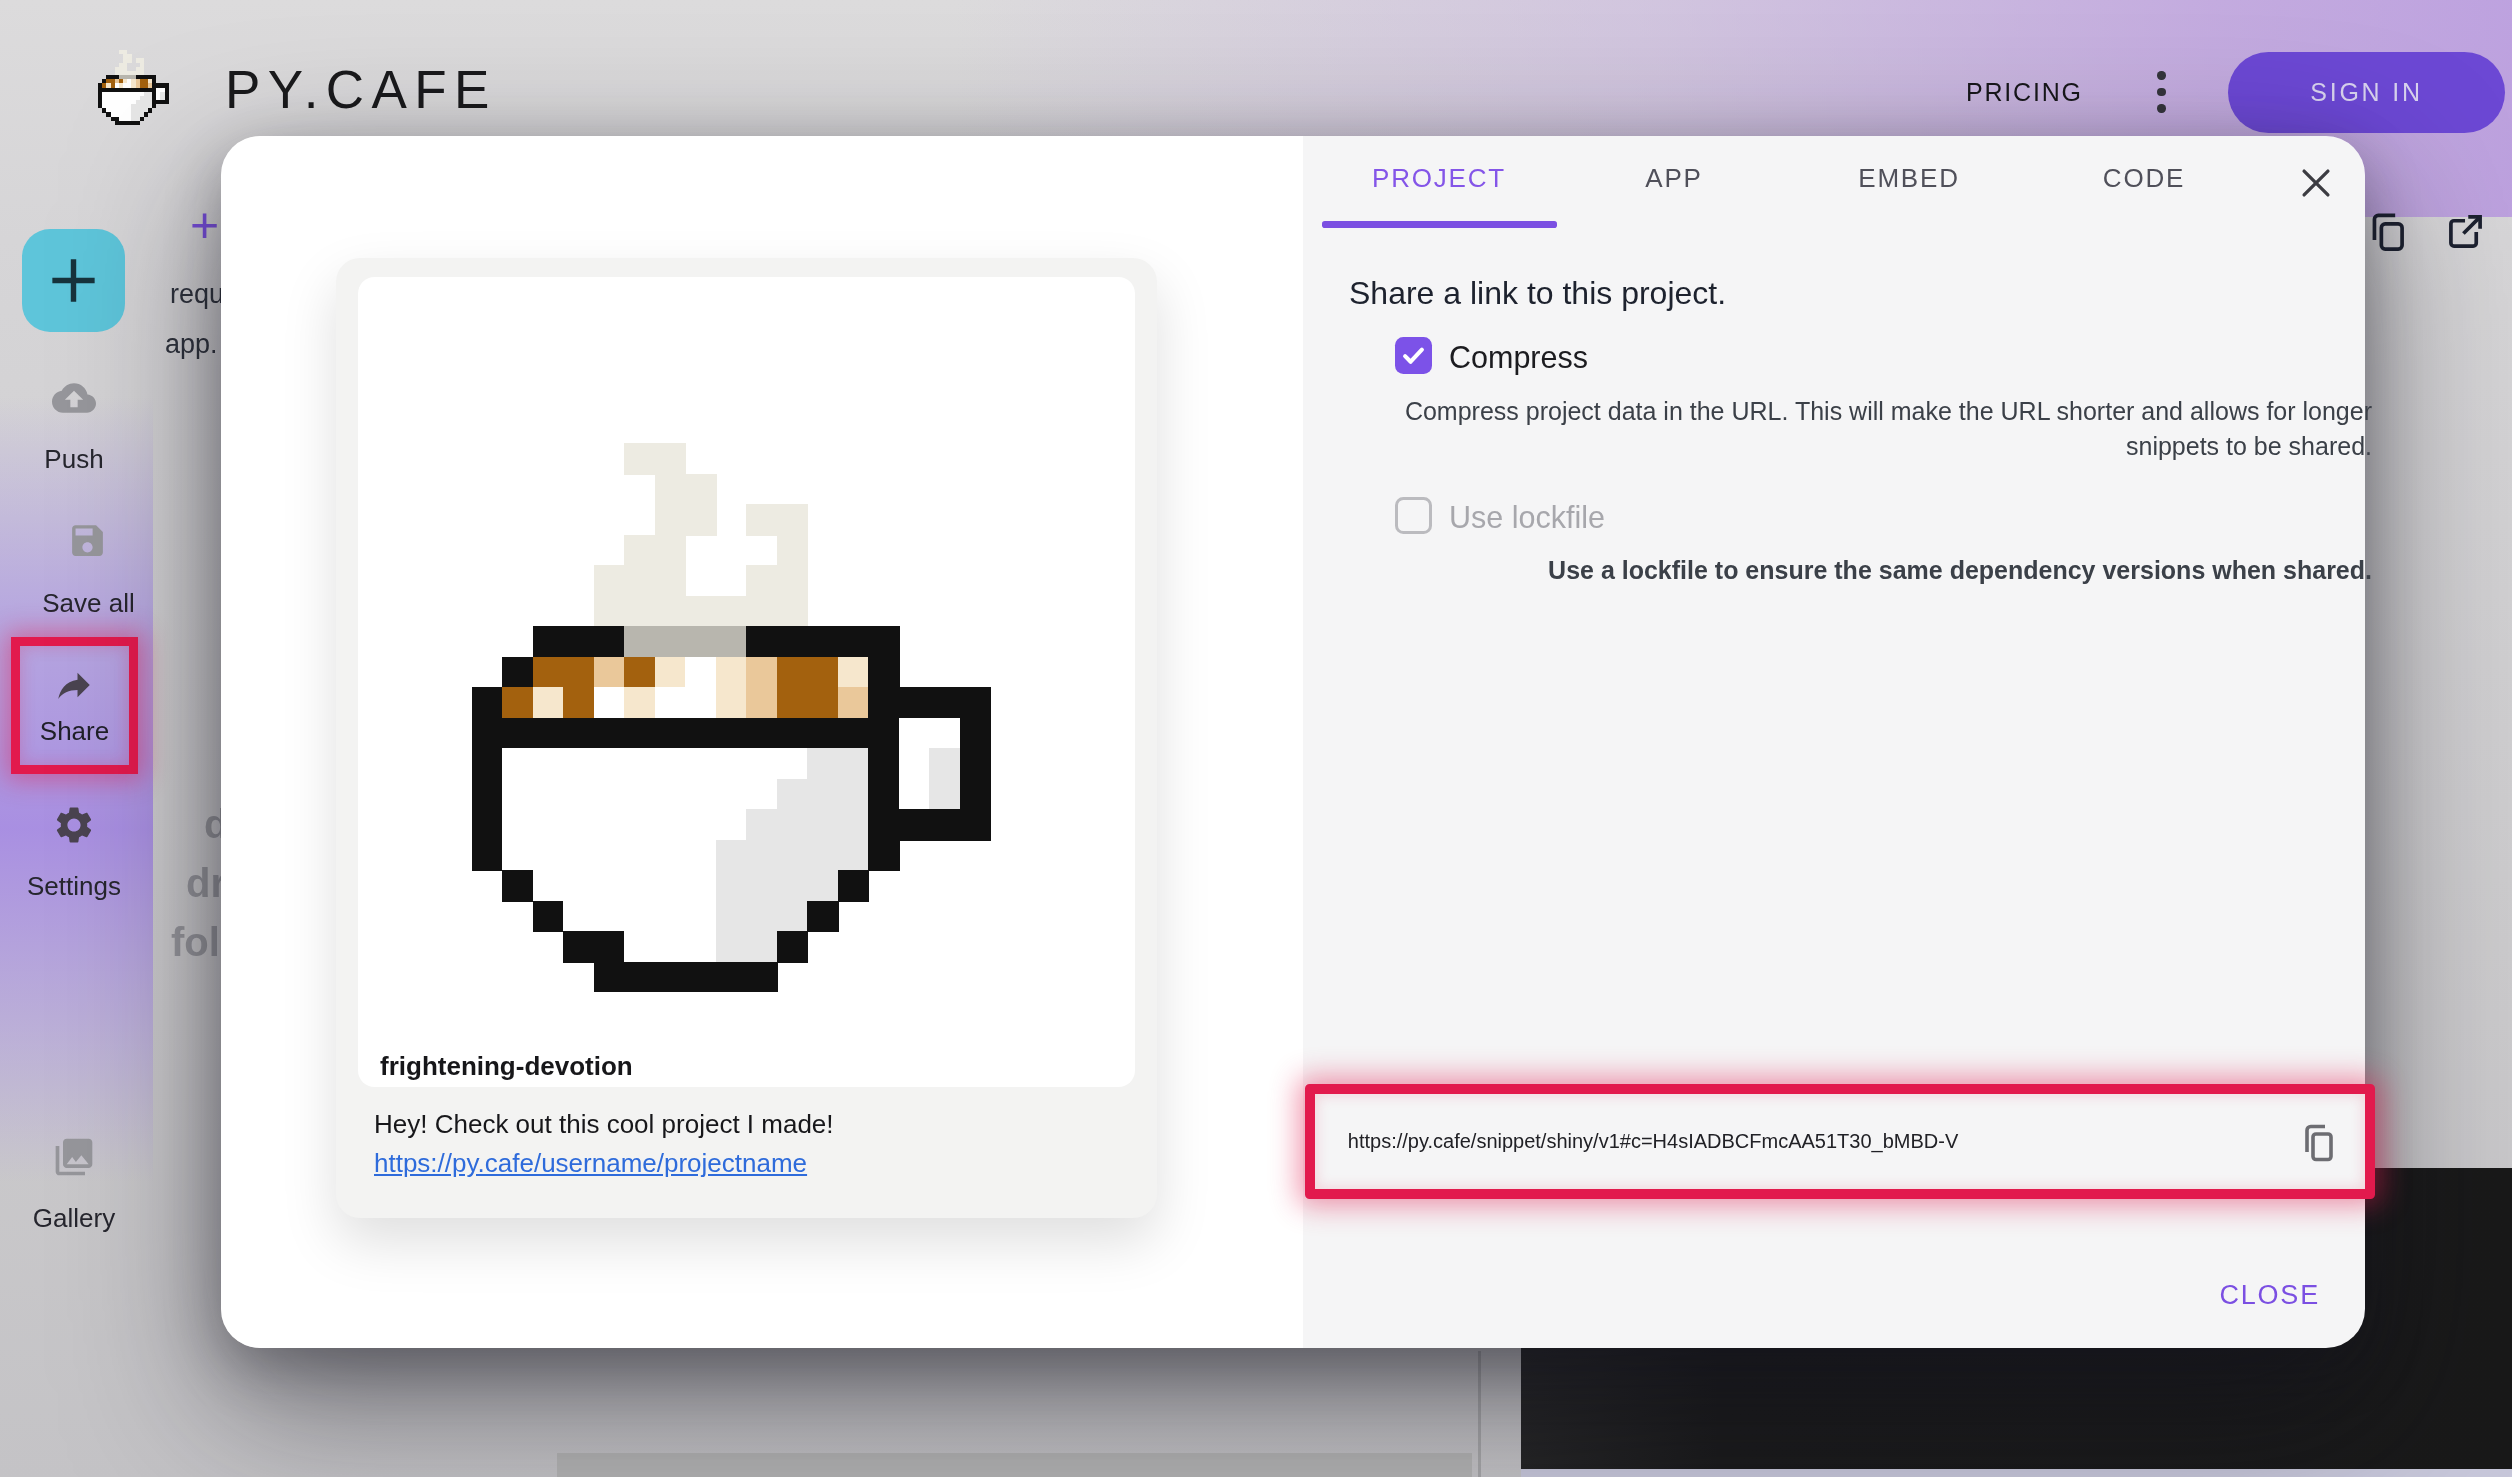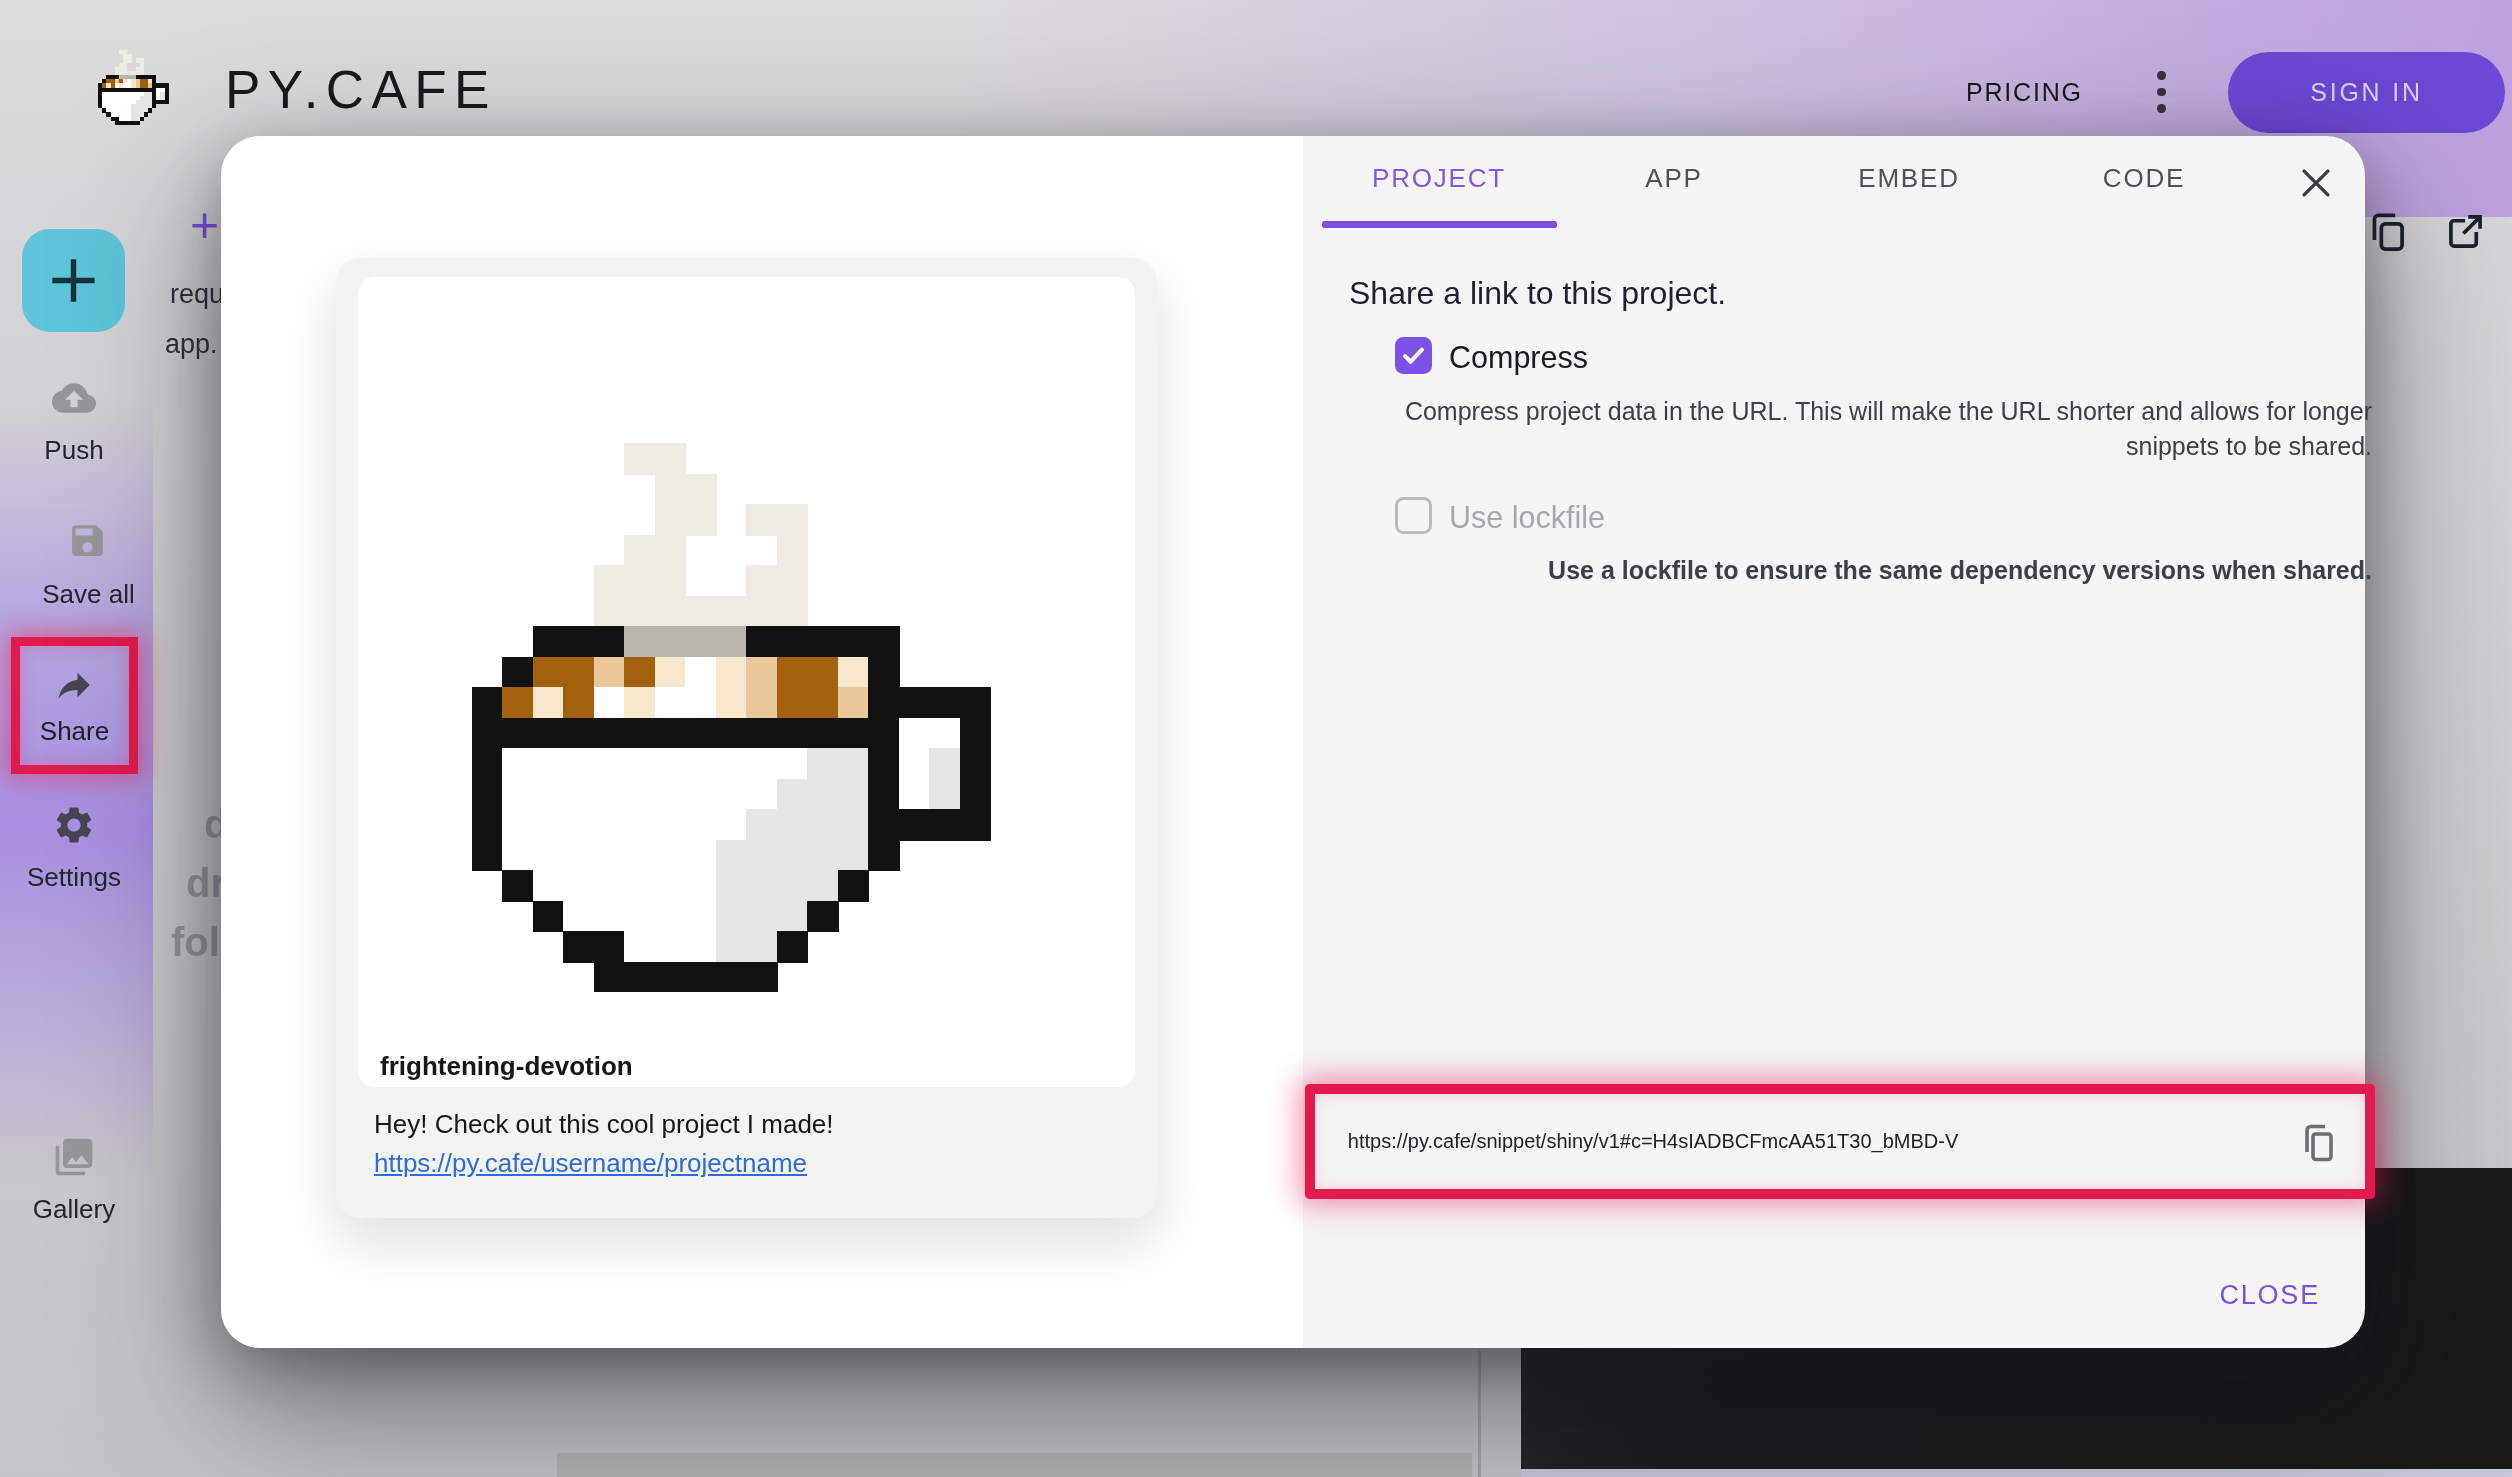--- a/index.html
+++ b/index.html
@@ -33,21 +33,21 @@
   
   .logo{left:94px;top:50px;width:83px;height:75px;}
   .brand{left:225px;top:59px;font-size:53px;font-weight:200;letter-spacing:7.4px;color:#1a1a1c;}
   .pricing{left:1960px;top:77px;font-size:25px;letter-spacing:1.8px;color:#17171a;cursor:pointer;background:none;border:none;font-family:inherit;}
   .kebab{left:2145px;top:68px;width:33px;height:48px;display:flex;flex-direction:column;align-items:center;justify-content:center;gap:8.3px;cursor:pointer;background:none;border:none;}
   .kebab i{width:8.3px;height:8.3px;border-radius:50%;background:#35353b;display:block;}
   .signin{left:2228px;top:52px;width:277px;height:81px;border-radius:41px;background:#6c48d4;border:none;
     color:#d9d3ef;font-size:25px;letter-spacing:2.8px;font-family:inherit;cursor:pointer;}
 
   
-  .side-item{width:148px;left:0;display:flex;flex-direction:column;align-items:center;gap:15px;cursor:pointer;background:none;border:none;font-family:inherit;justify-content:flex-end;}
+  .side-item{width:148px;left:0;display:flex;flex-direction:column;align-items:center;gap:24px;cursor:pointer;background:none;border:none;font-family:inherit;justify-content:flex-end;}
   .side-item .lbl{font-size:26px;color:#26262e;}
   .side-icon{width:44px;height:44px;color:#96969b;}
   .side-icon.dark{color:#4a4350;}
   .newproj{left:22px;top:229px;width:103px;height:103px;border-radius:28px;background:#5ec5da;border:none;cursor:pointer;
     display:flex;align-items:center;justify-content:center;}
   .newproj svg{width:59px;height:59px;color:#17333c;}
   .item-push{top:375px;}
   .item-save{top:519px;padding-left:35px;}
   .item-settings{top:802px;}
   .item-gallery{top:1134px;}

